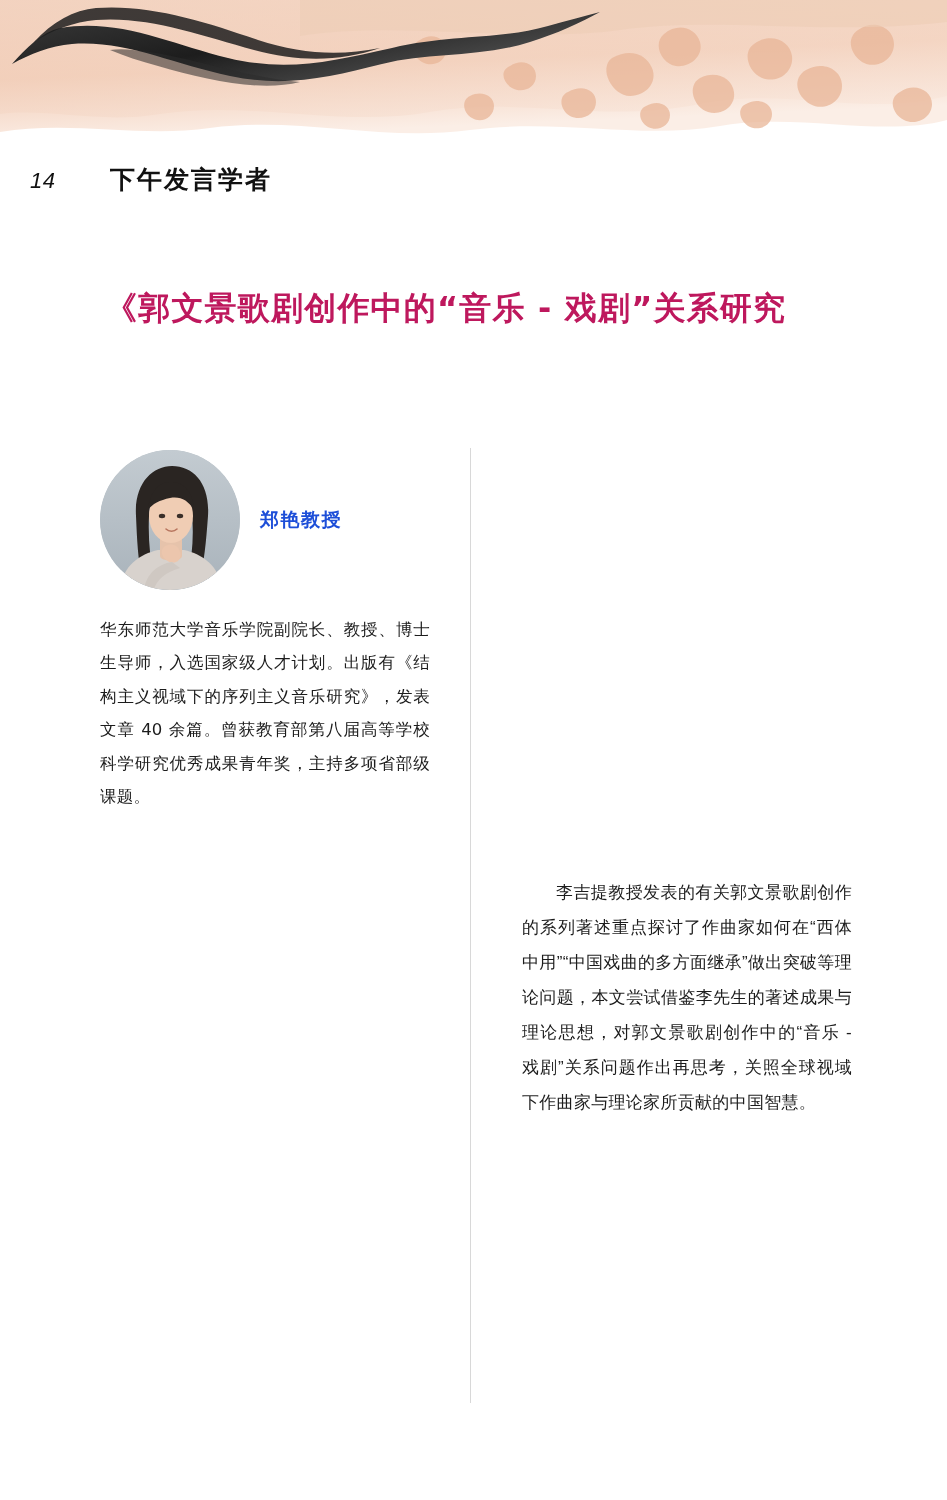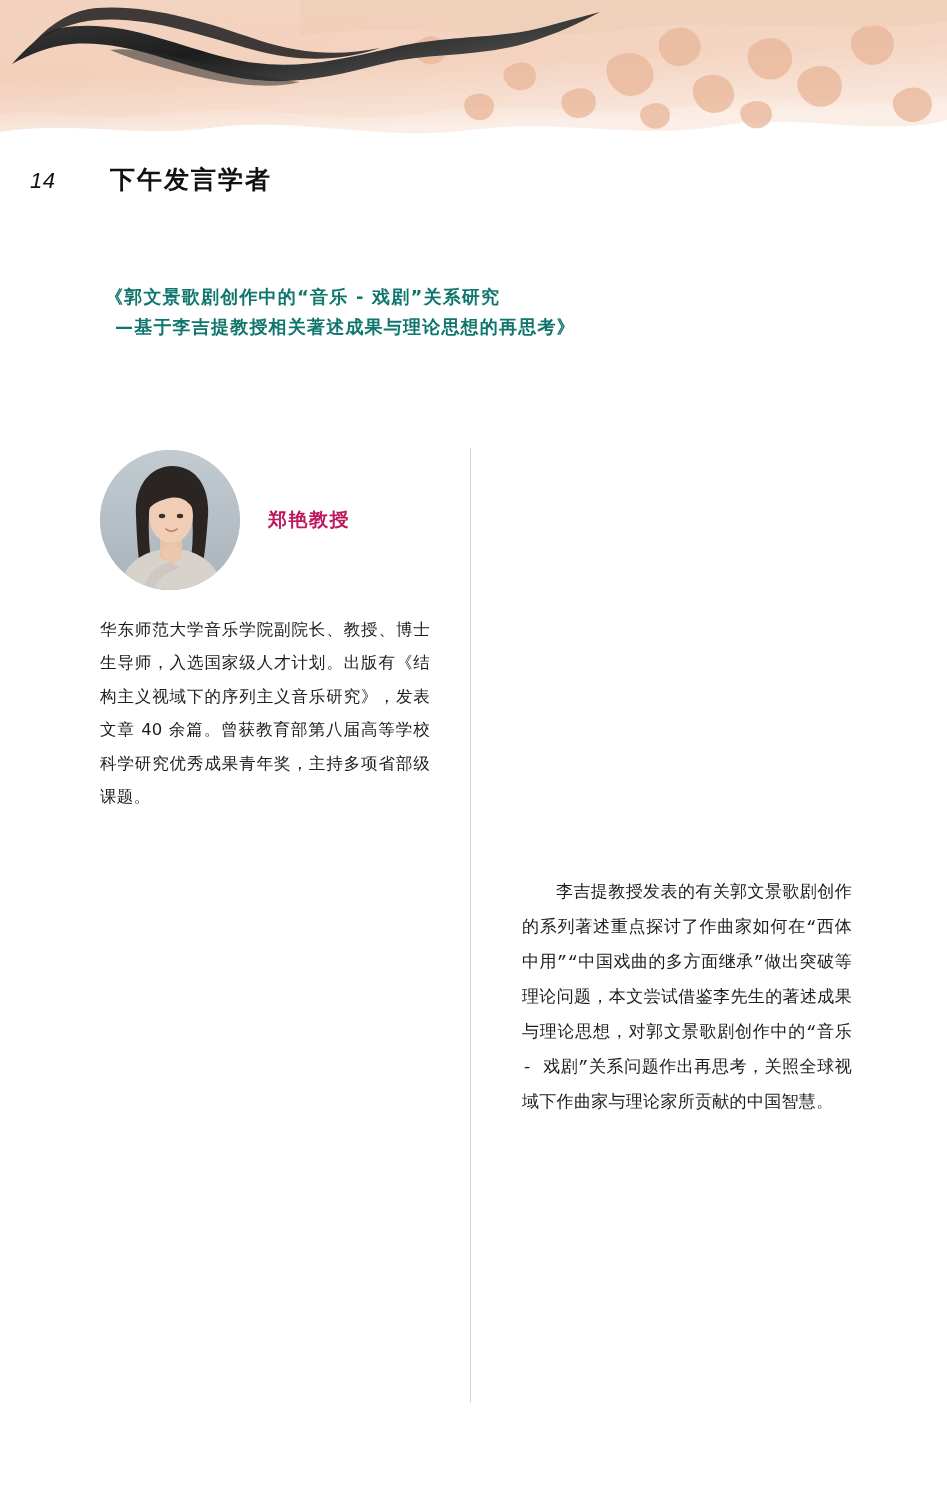--- a/index.html
+++ b/index.html
@@ -48,22 +48,22 @@
   }
 
   
   .title-block {
     position: absolute;
     left: 105px;
     top: 282px;
     width: 760px;
   }
   .title-line {
-    color: #0f766e;
-    font-size: 18px;
+    color: #be185d;
+    font-size: 32px;
     font-weight: bold;
     letter-spacing: 1.2px;
     line-height: 1.68;
     font-family: "DejaVu Sans", sans-serif;
     white-space: nowrap;
   }
   .title-line.second {
     margin-left: 10px;
   }
 
@@ -83,25 +83,25 @@
     width: 140px;
     height: 140px;
     border-radius: 50%;
     overflow: hidden;
     flex: 0 0 auto;
     background: #b9c2c8;
     position: relative;
   }
   .avatar svg { display: block; }
   .person-name {
-    margin-left: 28px;
+    margin-left: 20px;
     font-size: 19px;
     font-weight: bold;
     letter-spacing: 1.5px;
-    color: #be185d;
+    color: #1d4ed8;
     font-family: "DejaVu Sans", sans-serif;
   }
   .bio {
     margin-top: 23px;
     font-size: 16.5px;
     line-height: 2.03;
     color: #1c1c1c;
     letter-spacing: 0.2px;
     text-align: justify;
     width: 330px;
@@ -124,21 +124,21 @@
     left: 522px;
     top: 875px;
     width: 330px;
   }
   .abstract {
     font-size: 17px;
     line-height: 2.06;
     color: #1c1c1c;
     text-align: justify;
     text-indent: 2em;
-    font-family: Liberation Mono, monospace;
+    font-family: Liberation Sans, sans-serif;
     letter-spacing: 0.3px;
   }
 </style>
 </head>
 <body>
 
 <div class="banner">
   <svg width="947" height="205" viewBox="0 0 947 205" xmlns="http://www.w3.org/2000/svg">
     <defs>
       <linearGradient id="peachGrad" x1="0" y1="0" x2="0.3" y2="1">
@@ -190,21 +190,20 @@
     </g>
     <rect x="0" y="148" width="947" height="57" fill="#ffffff"></rect>
   </svg>
 </div>
 
 <div class="page-number">14</div>
 <div class="header-title">下午发言学者</div>
 
 <div class="title-block">
   <div class="title-line">《郭文景歌剧创作中的“音乐 - 戏剧”关系研究</div>
-  <div class="title-line second">—基于李吉提教授相关著述成果与理论思想的再思考》</div>
 </div>
 
 <div class="left-col">
   <div class="person-row">
     <div class="avatar">
       <svg width="140" height="140" viewBox="0 0 140 140" xmlns="http://www.w3.org/2000/svg">
         <defs>
           <clipPath id="circleClip">
               <circle cx="70" cy="70" r="70"></circle>
             </clipPath>

